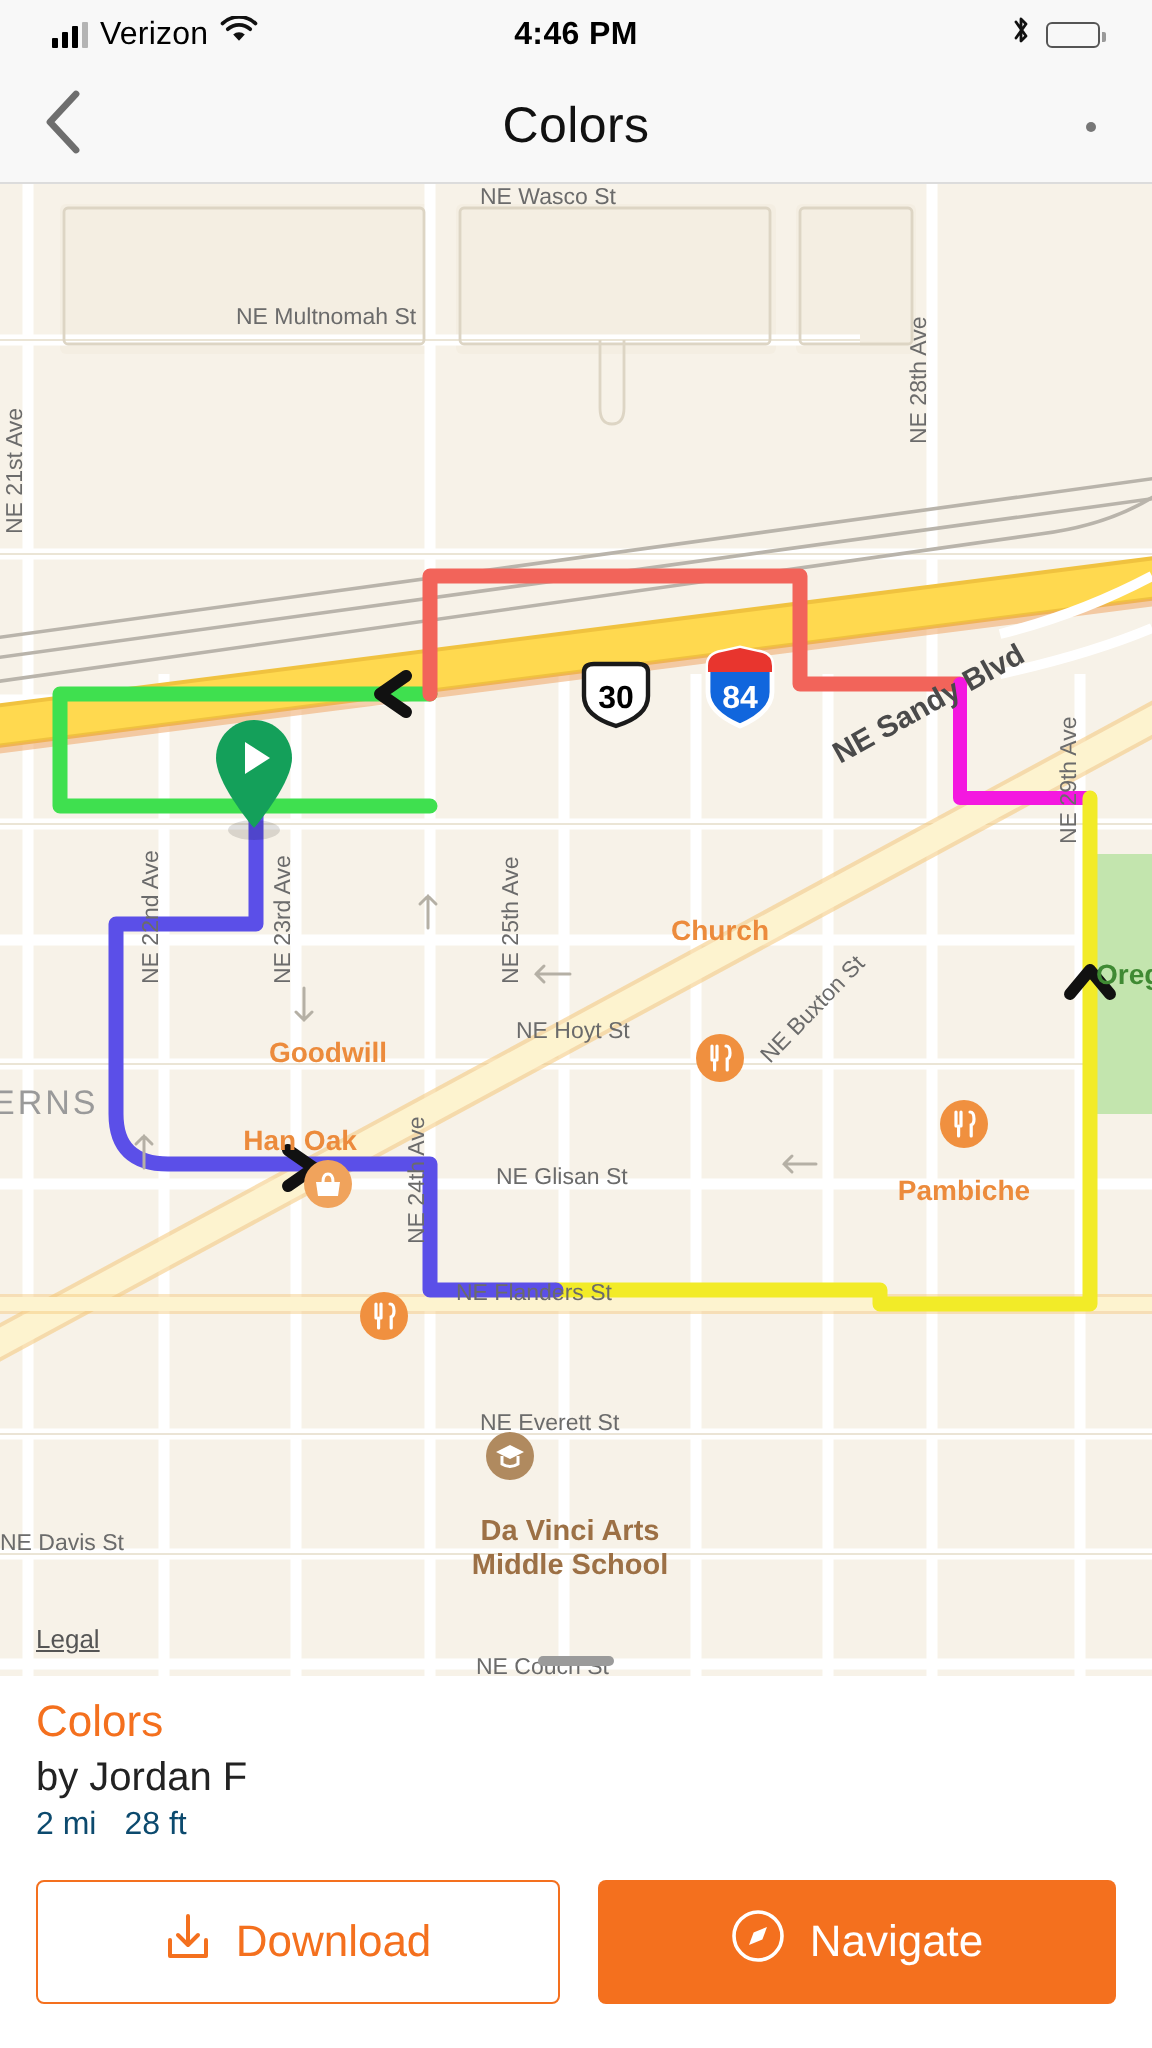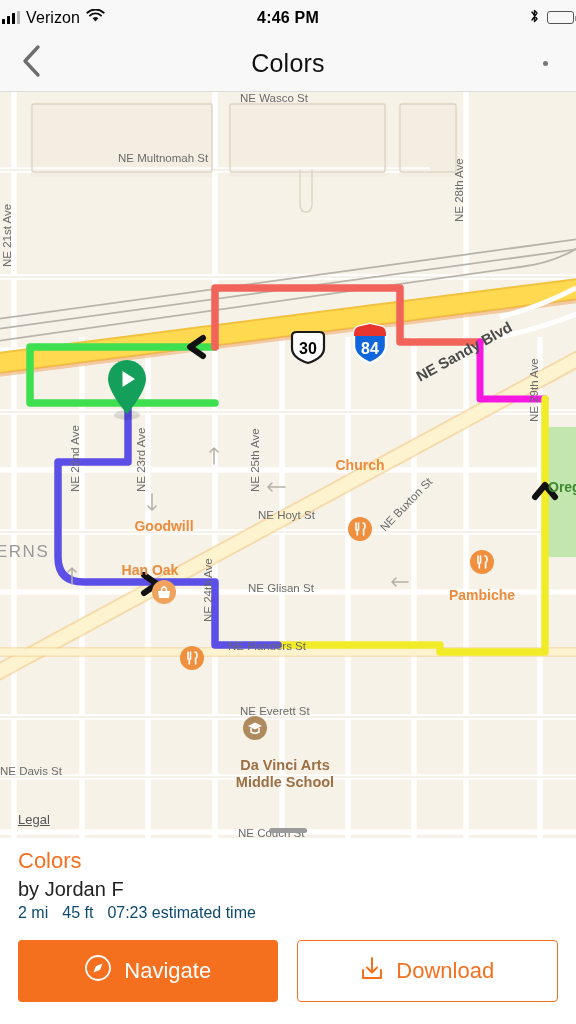--- a/index.html
+++ b/index.html
@@ -7,21 +7,21 @@
     width: 576px; height: 1024px;
     font-family: "Liberation Sans", sans-serif;
     background: #ffffff; overflow: hidden;
   }
   #app { position: relative; width: 576px; height: 1024px; display: flex; flex-direction: column; }
 
   
   .statusbar {
     height: 35px; flex: 0 0 35px; background: #f8f8f8;
     display: flex; align-items: center; position: relative;
-    padding: 0 2px; color: #000;
+    padding: 0 26px; color: #000;
   }
   .sb-left { display: flex; align-items: center; gap: 6px; }
   .sb-bars { display: flex; align-items: flex-end; gap: 2px; height: 13px; }
   .sb-bars i { display: block; width: 3px; background: #000; border-radius: .5px; }
   .sb-bars i:nth-child(1) { height: 5px; }
   .sb-bars i:nth-child(2) { height: 8px; }
   .sb-bars i:nth-child(3) { height: 11px; }
   .sb-bars i:nth-child(4) { height: 13px; background: #b4b4b4; }
   .sb-carrier { font-size: 16px; letter-spacing: .1px; }
   .sb-time {
@@ -333,38 +333,37 @@
 
     <a class="legal-link" href="#">Legal</a>
     <div class="drag-handle"></div>
   </div>
 
   <div class="sheet">
     <div class="sheet-title">Colors</div>
     <div class="sheet-author">by Jordan F</div>
     <div class="sheet-stats">
       <span>2 mi</span>
-      <span>45 ft</span>
-      <span>07:23 estimated time</span>
+      <span>28 ft</span>
     </div>
     <div class="sheet-buttons">
+      <div class="btn btn-download">
+        <span>
+          <svg width="24" height="25" viewBox="0 0 24 25">
+            <path d="M12 2 L12 16 M7 11.5 L12 16.5 L17 11.5" stroke="#f4701e" stroke-width="2" fill="none" stroke-linecap="round" stroke-linejoin="round"></path>
+            <path d="M3 14 L3 22 L21 22 L21 14" stroke="#f4701e" stroke-width="2" fill="none" stroke-linecap="round" stroke-linejoin="round"></path>
+          </svg>
+        </span>
+        <span>Download</span>
+      </div>
       <div class="btn btn-navigate">
         <span>
           <svg width="28" height="28" viewBox="0 0 28 28">
             <circle cx="14" cy="14" r="12" stroke="#fff" stroke-width="1.8" fill="none"></circle>
             <path d="M18.5 9.5 L11.8 12.2 L9.5 18.5 L16.2 15.8 Z" fill="#fff"></path>
           </svg>
         </span>
         <span>Navigate</span>
       </div>
-      <div class="btn btn-download">
-        <span>
-          <svg width="24" height="25" viewBox="0 0 24 25">
-            <path d="M12 2 L12 16 M7 11.5 L12 16.5 L17 11.5" stroke="#f4701e" stroke-width="2" fill="none" stroke-linecap="round" stroke-linejoin="round"></path>
-            <path d="M3 14 L3 22 L21 22 L21 14" stroke="#f4701e" stroke-width="2" fill="none" stroke-linecap="round" stroke-linejoin="round"></path>
-          </svg>
-        </span>
-        <span>Download</span>
-      </div>
     </div>
   </div>
 
 </div>
 
 </body></html>

